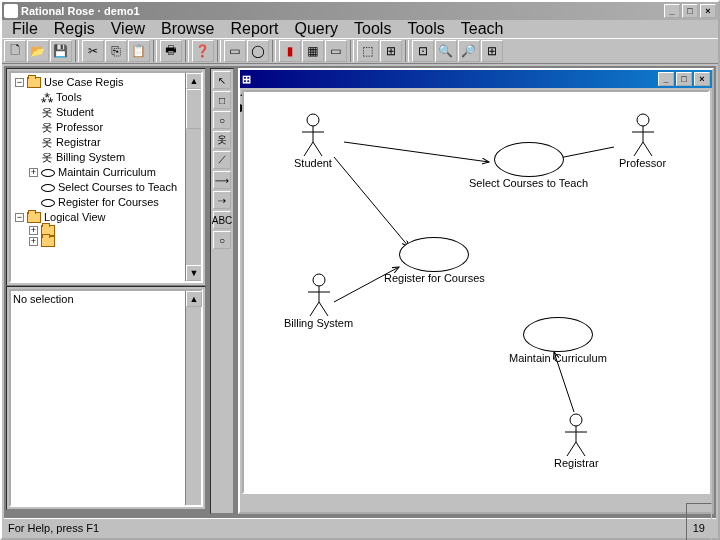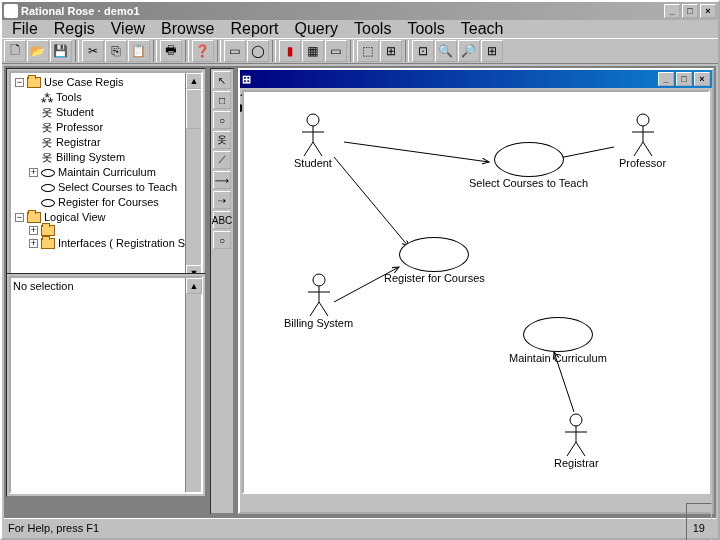--- a/index.html
+++ b/index.html
@@ -27,21 +27,21 @@
 .treebox .sb .thumb { position:absolute; top:16px; width:16px; height:40px; background:#c0c0c0; border:1px outset #fff; }
 .tree { padding:2px; line-height:15px; }
 .tree .row { display:flex; align-items:center; white-space:nowrap; }
 .tree .ind { display:inline-block; }
 .tree .pm { width:9px; height:9px; border:1px solid #808080; display:inline-flex; align-items:center; justify-content:center; font-size:9px; margin-right:3px; background:#fff; cursor:pointer; }
 .tree .fico { width:14px; height:11px; background:#ffd070; border:1px solid #a06000; margin-right:3px; position:relative; }
 .tree .fico::before { content:""; position:absolute; top:-3px; left:0; width:6px; height:3px; background:#ffd070; border:1px solid #a06000; border-bottom:none;}
 .tree .aico { display:inline-block; width:12px; margin-right:3px; text-align:center; font-size:11px;}
 .tree .uico { display:inline-block; width:14px; height:8px; border:1px solid #000; border-radius:50%; margin-right:3px;}
 
-.proppanel { position:absolute; left:2px; top:207px; width:200px; height:224px; background:#c0c0c0; border:1px inset #808080; }
+.proppanel { position:absolute; left:2px; top:220px; width:200px; height:224px; background:#c0c0c0; border:1px inset #808080; }
 .propbox { position:absolute; left:2px; top:2px; right:2px; bottom:2px; background:#fff; border:2px inset #fff; padding:2px; font-size:11px; color:#000; }
 .propbox .sb { position:absolute; right:0; top:0; bottom:0; width:16px; background:#c0c0c0; border-left:1px solid #808080;}
 
 .toolbox { position:absolute; left:206px; top:2px; width:24px; height:446px; background:#c0c0c0; border:1px inset #808080; display:flex; flex-direction:column; padding:2px; gap:2px;}
 .toolbox .tb { width:18px; height:18px; border:1px outset #fff; background:#c0c0c0; display:flex; align-items:center; justify-content:center; font-size:10px; cursor:pointer;}
 
 .diagwin { position:absolute; left:234px; top:2px; width:476px; height:446px; background:#c0c0c0; border:2px outset #fff; }
 .diagwin .titlebar { font-size:11px; }
 .diag { position:absolute; left:2px; top:20px; right:2px; bottom:18px; background:#fff; border:2px inset #fff; overflow:hidden; }
 
@@ -165,21 +165,20 @@
             </div>
           <div class="row">
               <span class="ind" style="width:16px"></span>
               <span class="pm">+</span>
               <span class="fico"></span>
             </div>
           <div class="row">
               <span class="ind" style="width:16px"></span>
               <span class="pm">+</span>
               <span class="fico"></span>
-              <span>Interfaces ( Registration S</span>
             </div>
         </div>
         <div class="sb">
           <div class="sbb">▲</div>
           <div class="thumb"></div>
           <div class="sbb" style="position:absolute;bottom:0">▼</div>
         </div>
       </div>
     </div>
 

